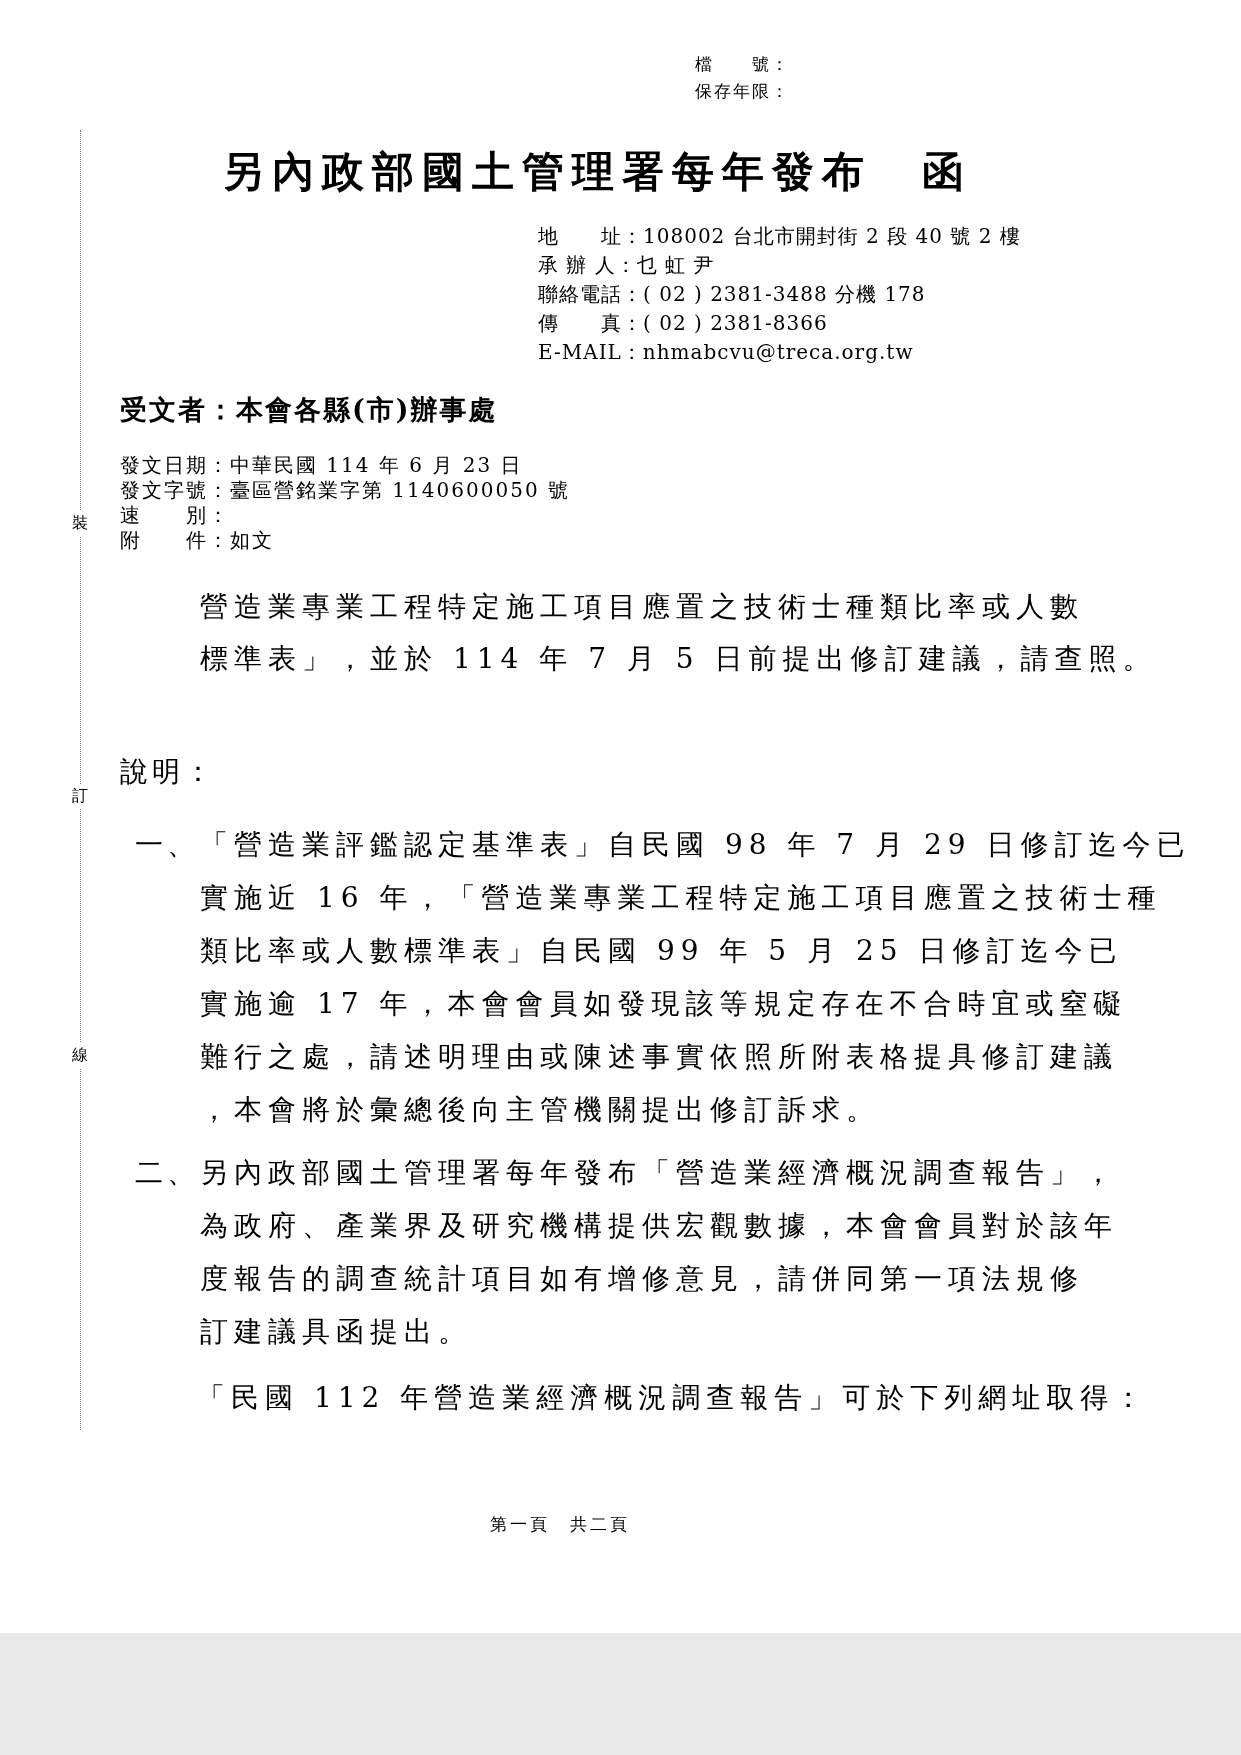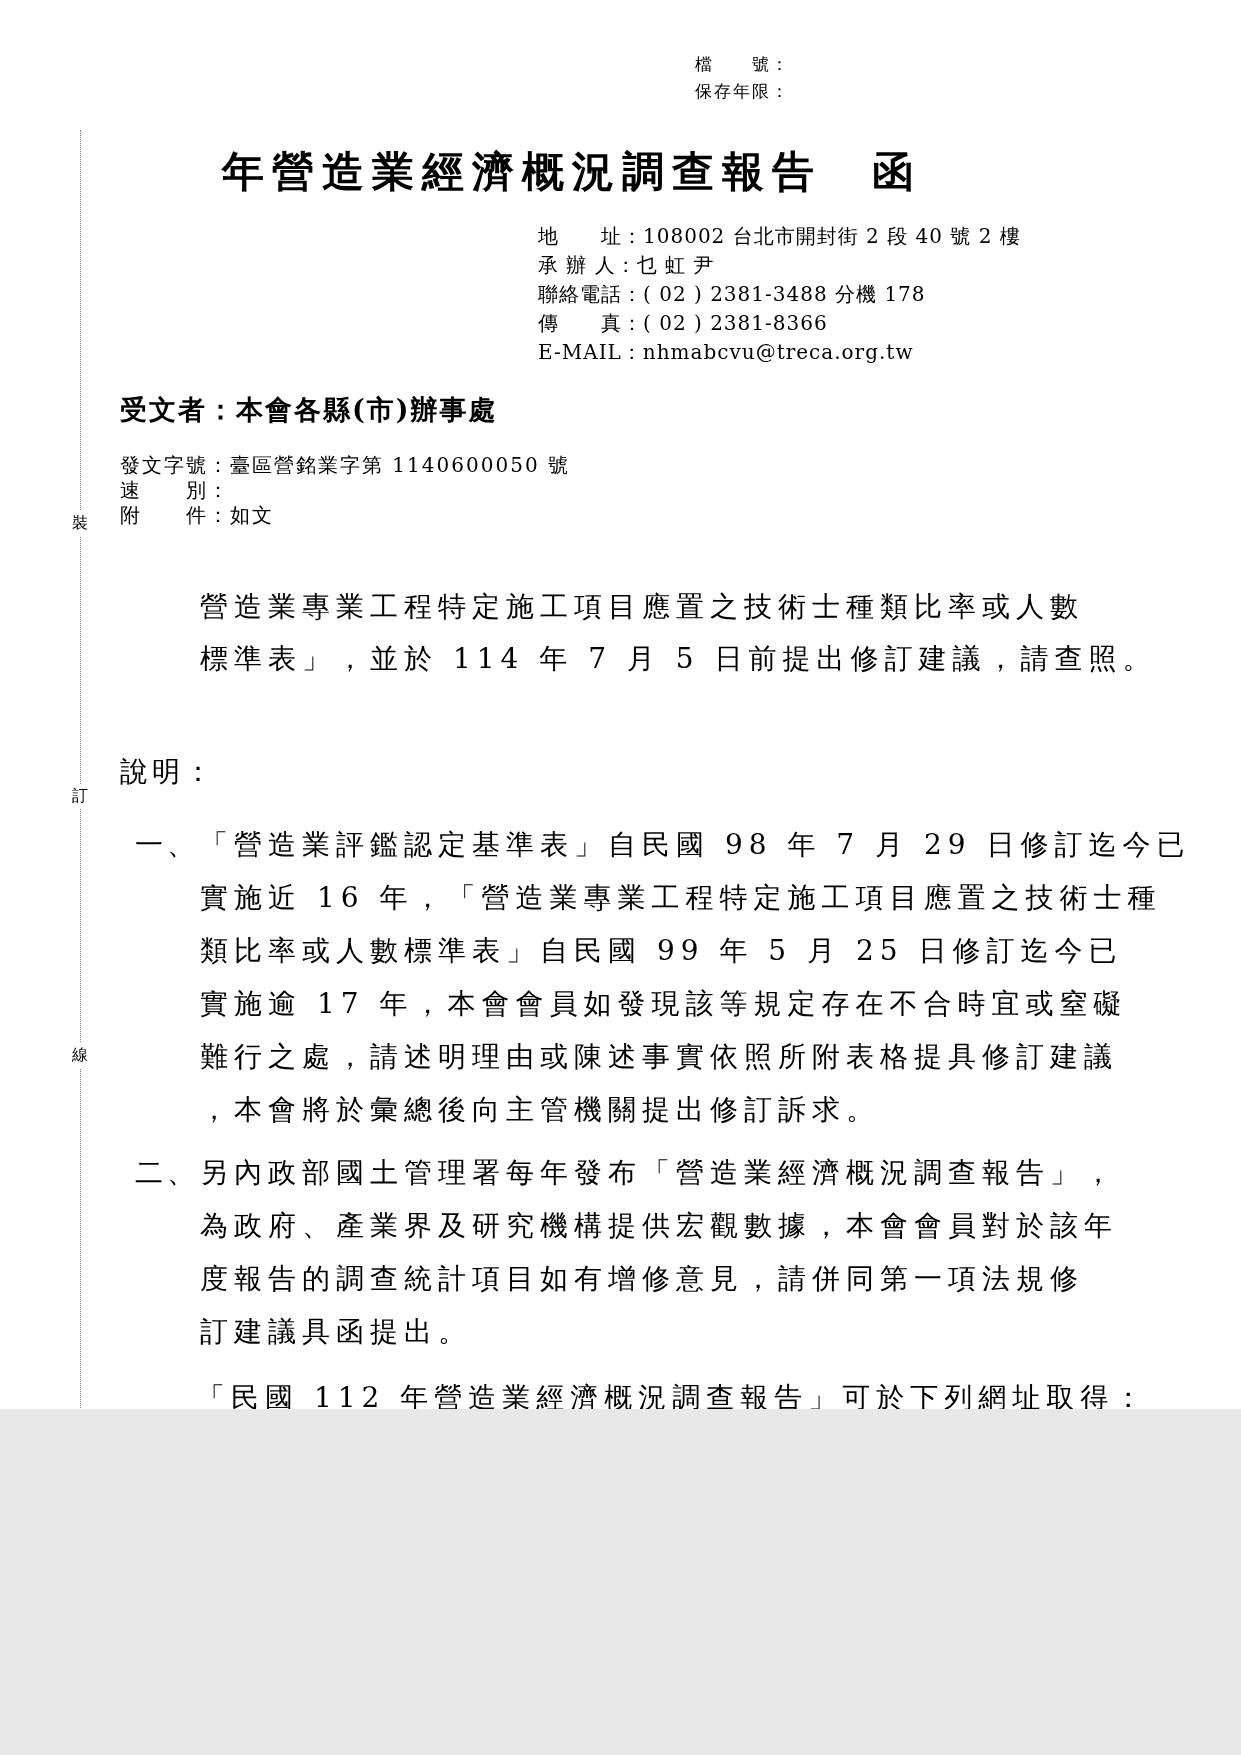--- a/index.html
+++ b/index.html
@@ -3,21 +3,21 @@
 <meta charset="utf-8">
 <style>
   html, body {
     margin: 0;
     padding: 0;
     background: #e8e8e8;
   }
   .page {
     position: relative;
     width: 1241px;
-    height: 1409px;
+    height: 1633px;
     margin: 0 auto;
     background: #ffffff;
     color: #000000;
     font-family: "DejaVu Serif", serif;
     overflow: hidden;
   }
   .abs { position: absolute; white-space: nowrap; }
 
   
   .file-block {
@@ -122,33 +122,34 @@
   <div class="abs file-block">
     <div>檔　　號：</div>
     <div>保存年限：</div>
   </div>
 
   <div class="binding-line"></div>
   <span class="binding-char" style="top:511px">裝</span>
   <span class="binding-char" style="top:784px">訂</span>
   <span class="binding-char" style="top:1043px">線</span>
 
-  <div class="abs doc-title">年營造業經濟概況調查報告　函</div>
+  <div class="abs doc-title">另內政部國土管理署每年發布　函</div>
 
   <div class="abs sender-block">
     <div>地　　址：108002 台北市開封街 2 段 40 號 2 樓</div>
     <div>承 辦 人：乜 虹 尹</div>
     <div>聯絡電話：( 02 )  2381-3488 分機 178</div>
     <div>傳　　真：( 02 )  2381-8366</div>
     <div>E-MAIL：nhmabcvu@treca.org.tw</div>
   </div>
 
   <div class="abs recipient">受文者：本會各縣(市)辦事處</div>
 
   <div class="abs meta-block">
+    <div>發文日期：中華民國 114 年 6 月 23 日</div>
     <div>發文字號：臺區營銘業字第 1140600050 號</div>
     <div>速　　別：</div>
     <div>附　　件：如文</div>
   </div>
 
   <div class="abs subject-block">
     <div class="body-line indent">營造業專業工程特定施工項目應置之技術士種類比率或人數</div>
     <div class="body-line indent">標準表」，並於 114 年 7 月 5 日前提出修訂建議，請查照。</div>
   </div>
 

